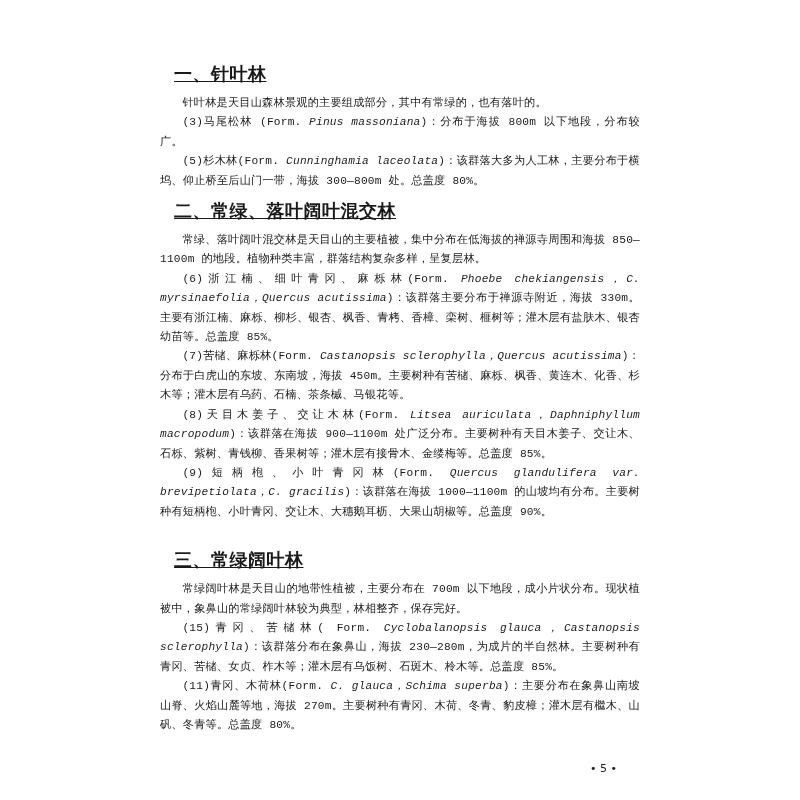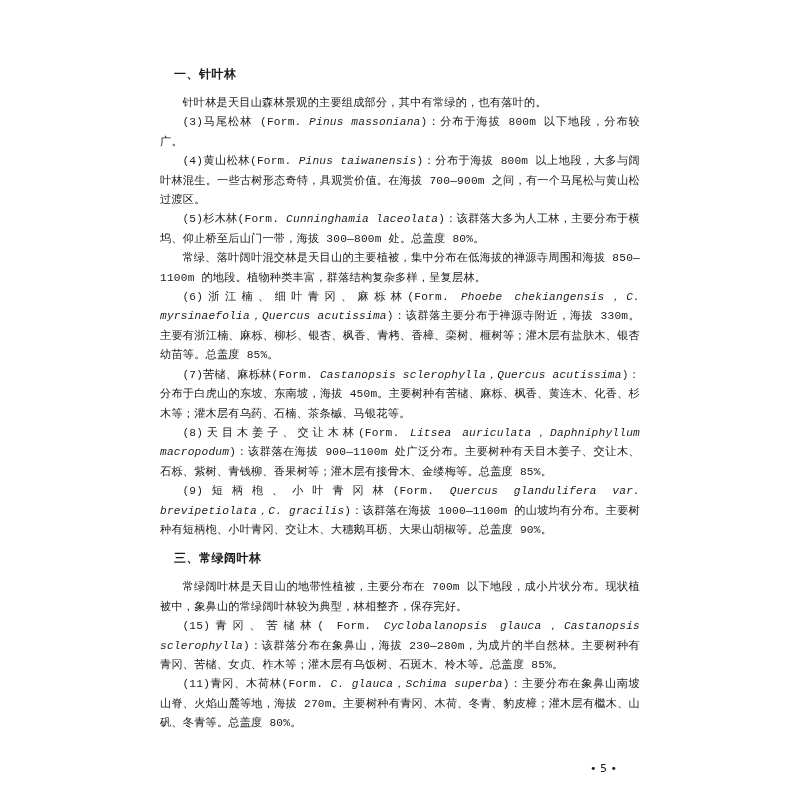--- a/index.html
+++ b/index.html
@@ -1,38 +1,38 @@
 <!DOCTYPE html>
 <html><head>
 <meta charset="utf-8">
 <style>
   html, body { margin:0; padding:0; }
   body { width:800px; height:800px; background:#ffffff; position:relative; overflow:hidden;
          font-family:"DejaVu Serif", "Liberation Serif", serif; color:#1a1a1a; }
   .page { position:absolute; left:160px; top:60px; width:480px; }
-  .h { font-family:"DejaVu Sans", "Liberation Sans", sans-serif; font-weight:bold; font-size:12px;
-       margin:0 0 0 14px; height:20px; line-height:20px; letter-spacing:0.5px; }
+  .h { font-family:"DejaVu Sans", "Liberation Sans", sans-serif; font-weight:bold; font-size:18px;
+       margin:0 0 0 14px; height:20px; line-height:20px; letter-spacing:0.5px;text-decoration:underline; }
   .h1 { margin-top:4px; margin-bottom:10px; }
   .h2 { margin-top:10px; margin-bottom:10px; }
-  .h3 { margin-top:8px; margin-bottom:10px; }
+  .h3 { margin-top:28px; margin-bottom:10px; }
   p { margin:0; font-size:11.2px; line-height:19.4px; text-indent:2em; text-align:justify; letter-spacing:0.2px;font-family:Liberation Mono, monospace; }
   i { font-style:italic; }
   .pagenum { position:absolute; left:590px; top:762px; font-size:11px; font-family:"DejaVu Sans", sans-serif; }
 </style>
 </head>
 <body>
 
 <div class="page">
 
   <div class="h h1">一、针叶林</div>
   <p>针叶林是天目山森林景观的主要组成部分，其中有常绿的，也有落叶的。</p>
   <p><span>(3)马尾松林 (Form. </span><i>Pinus massoniana</i><span>)：分布于海拔 800m 以下地段，分布较广。</span></p>
-  <p><span>(4)黄山松林(Form. </span><i>Pinus taiwanensis</i><span>)：分布于海拔 800m 以上地段，大多与阔叶林混生。一些古树形态奇特，具观赏价值。在海拔 700—900m 之间，有一个马尾松与黄山松过渡区。</span></p>
   <p><span>(5)杉木林(Form. </span><i>Cunninghamia laceolata</i><span>)：该群落大多为人工林，主要分布于横坞、仰止桥至后山门一带，海拔 300—800m 处。总盖度 80%。</span></p>
 
+  <div class="h h2">二、常绿、落叶阔叶混交林</div>
   <p>常绿、落叶阔叶混交林是天目山的主要植被，集中分布在低海拔的禅源寺周围和海拔 850—1100m 的地段。植物种类丰富，群落结构复杂多样，呈复层林。</p>
   <p><span>(6)浙江楠、细叶青冈、麻栎林(Form. </span><i>Phoebe chekiangensis，C. myrsinaefolia，Quercus acutissima</i><span>)：该群落主要分布于禅源寺附近，海拔 330m。主要有浙江楠、麻栎、柳杉、银杏、枫香、青栲、香樟、栾树、榧树等；灌木层有盐肤木、银杏幼苗等。总盖度 85%。</span></p>
   <p><span>(7)苦槠、麻栎林(Form. </span><i>Castanopsis sclerophylla，Quercus acutissima</i><span>)：分布于白虎山的东坡、东南坡，海拔 450m。主要树种有苦槠、麻栎、枫香、黄连木、化香、杉木等；灌木层有乌药、石楠、茶条槭、马银花等。</span></p>
   <p><span>(8)天目木姜子、交让木林(Form. </span><i>Litsea auriculata，Daphniphyllum macropodum</i><span>)：该群落在海拔 900—1100m 处广泛分布。主要树种有天目木姜子、交让木、石栎、紫树、青钱柳、香果树等；灌木层有接骨木、金缕梅等。总盖度 85%。</span></p>
   <p><span>(9)短柄枹、小叶青冈林(Form. </span><i>Quercus glandulifera var. brevipetiolata，C. gracilis</i><span>)：该群落在海拔 1000—1100m 的山坡均有分布。主要树种有短柄枹、小叶青冈、交让木、大穗鹅耳枥、大果山胡椒等。总盖度 90%。</span></p>
 
   <div class="h h3">三、常绿阔叶林</div>
   <p>常绿阔叶林是天目山的地带性植被，主要分布在 700m 以下地段，成小片状分布。现状植被中，象鼻山的常绿阔叶林较为典型，林相整齐，保存完好。</p>
   <p><span>(15)青冈、苦槠林( Form. </span><i>Cyclobalanopsis glauca，Castanopsis sclerophylla</i><span>)：该群落分布在象鼻山，海拔 230—280m，为成片的半自然林。主要树种有青冈、苦槠、女贞、柞木等；灌木层有乌饭树、石斑木、柃木等。总盖度 85%。</span></p>
   <p><span>(11)青冈、木荷林(Form. </span><i>C. glauca，Schima superba</i><span>)：主要分布在象鼻山南坡山脊、火焰山麓等地，海拔 270m。主要树种有青冈、木荷、冬青、豹皮樟；灌木层有檵木、山矾、冬青等。总盖度 80%。</span></p>

